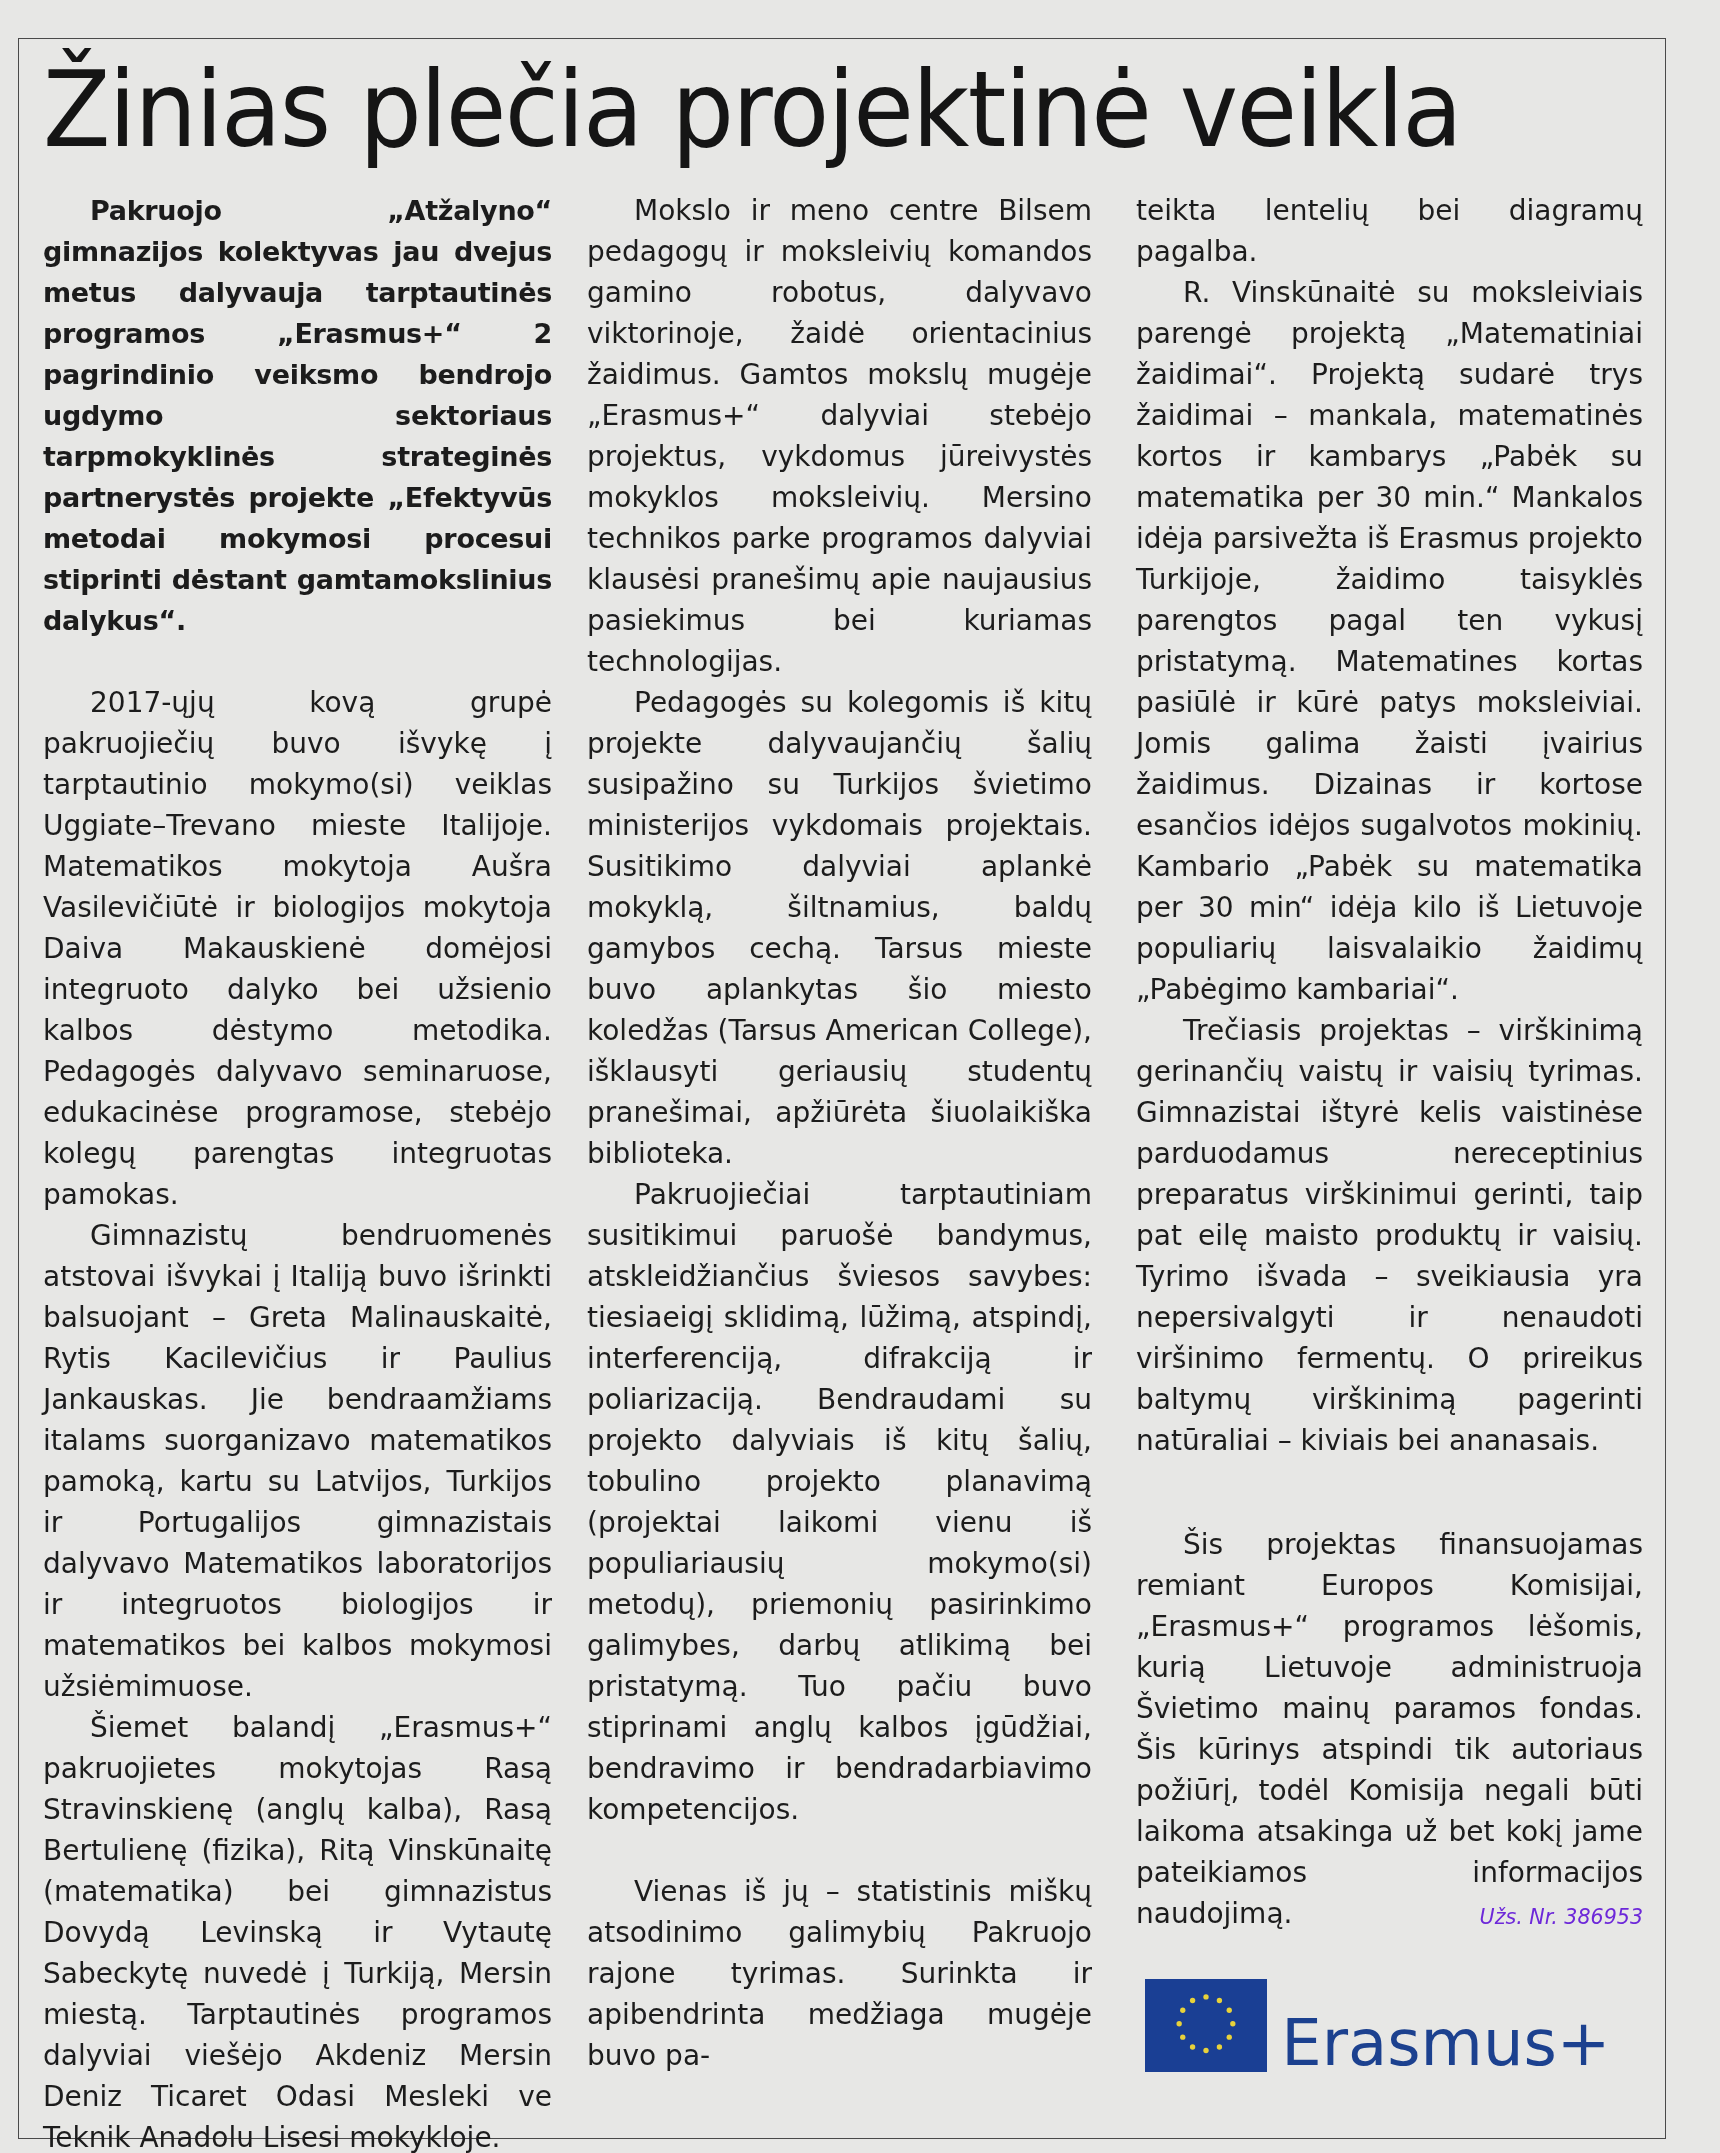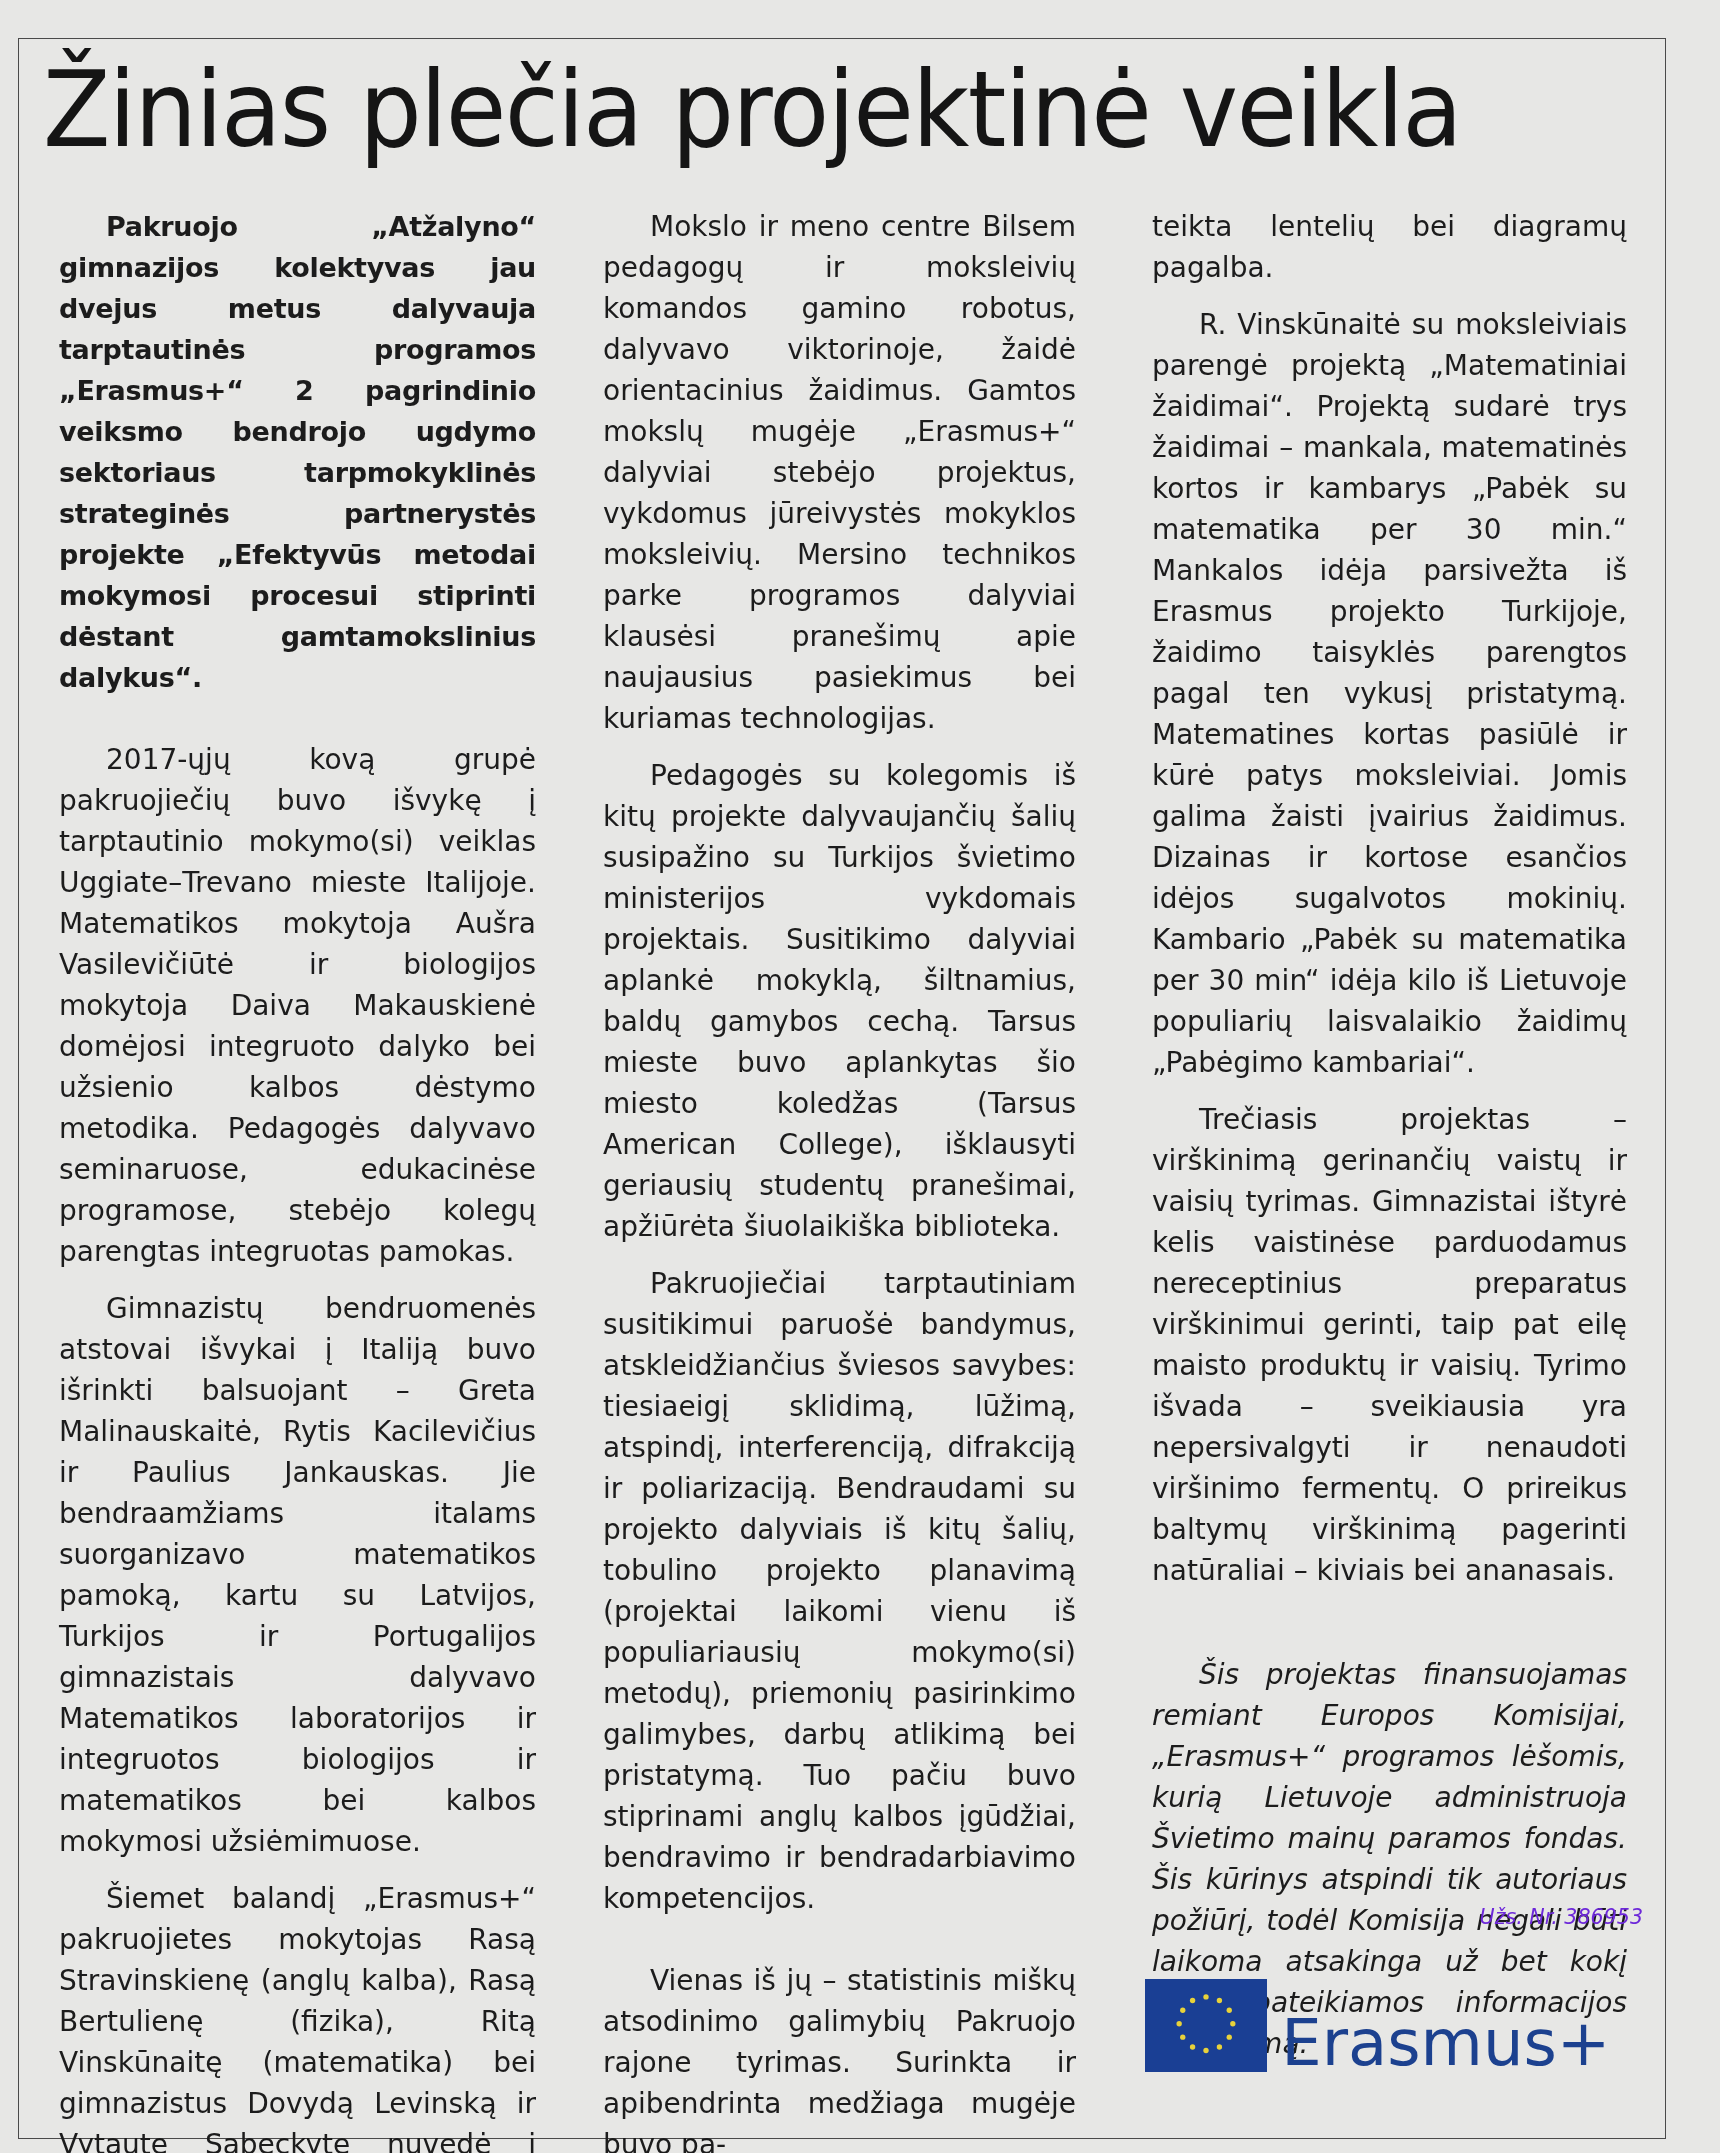--- a/index.html
+++ b/index.html
@@ -42,38 +42,37 @@
   }
   .col {
     position: absolute;
     top: 190px;
     font-size: 28px;
     line-height: 41px;
     text-align: justify;
     hyphens: manual;
   }
   .col p {
-    margin: 16px;
+    margin: 0;
     text-indent: 47px;
   }
   .col p + p { margin-top: 0; }
   .col1 { left: 43px; width: 509px; }
   .col2 { left: 587px; width: 505px; }
   .col3 { left: 1136px; width: 507px; }
 
   .lead {
     font-weight: bold;
     font-family: "DejaVu Sans", sans-serif;
     font-size: 27px;
     letter-spacing: -0.3px;
     margin-bottom: 41px !important;
   }
   .gap-before { margin-top: 41px !important; }
   .col3 p.note {
-    font-style: italic;
     margin-top: 63px !important;
   }
   .order-no {
     position: absolute;
     left: 1136px;
     width: 507px;
     top: 1904px;
     text-align: right;
     font-style: italic;
     font-size: 20.6px;

